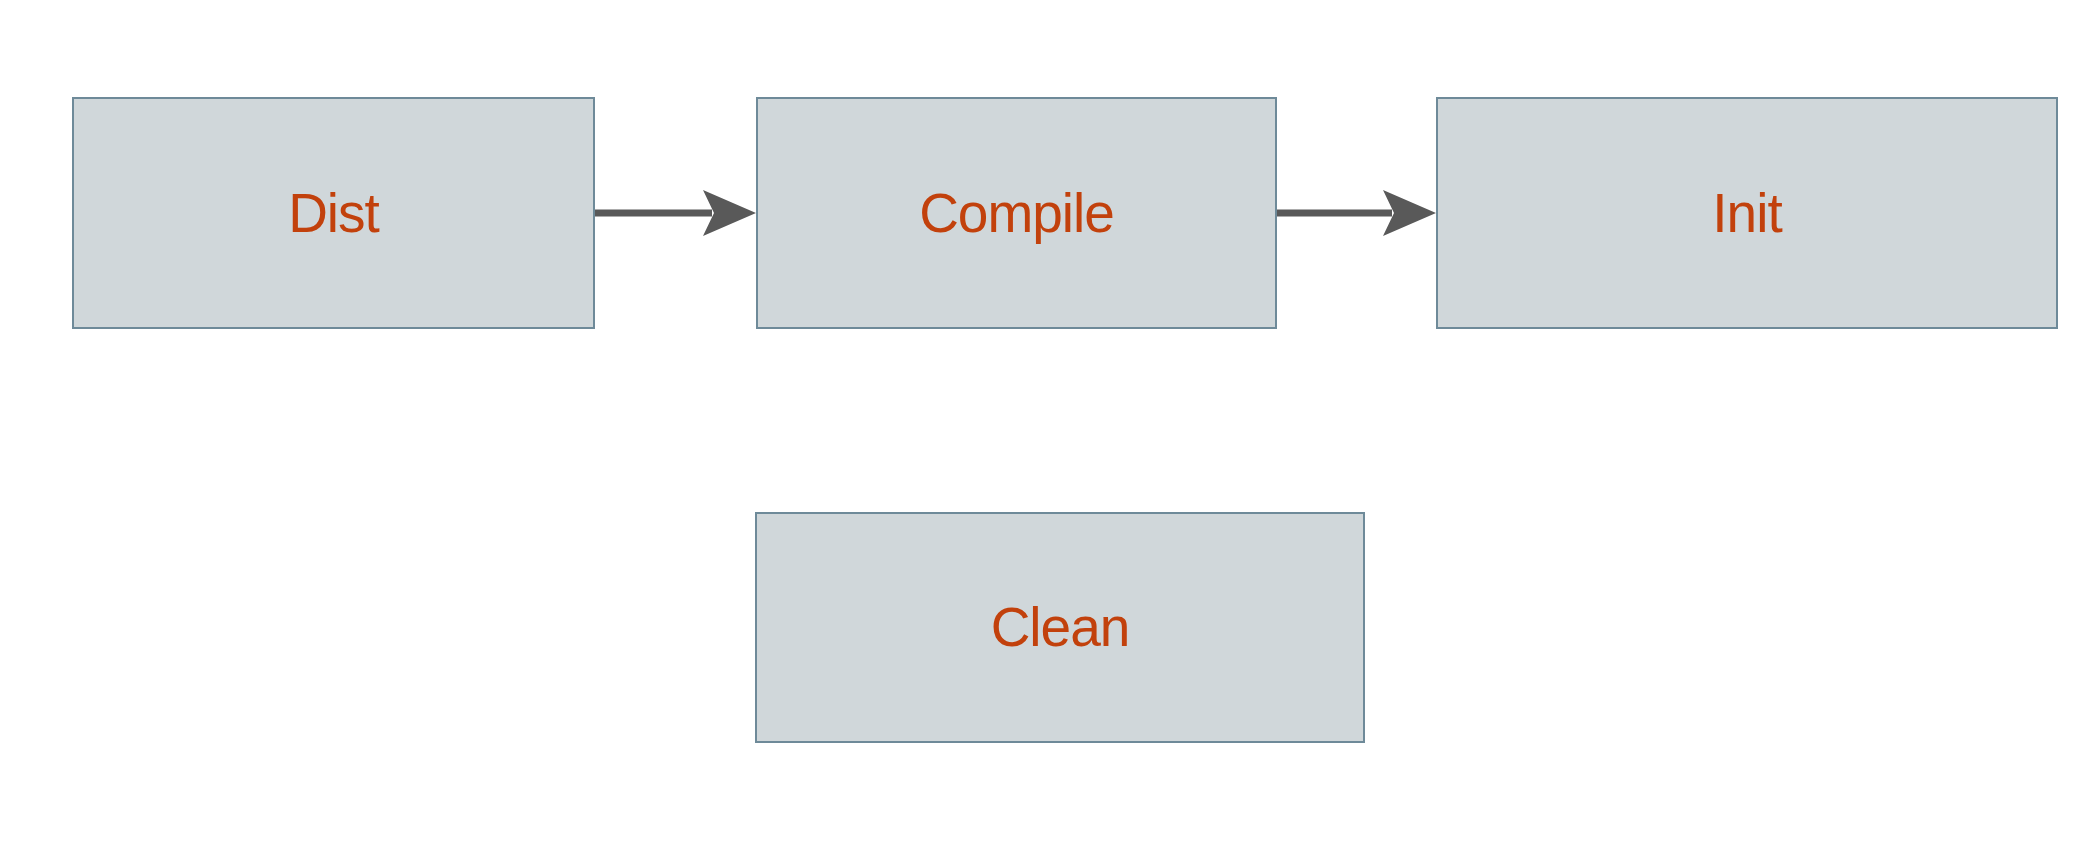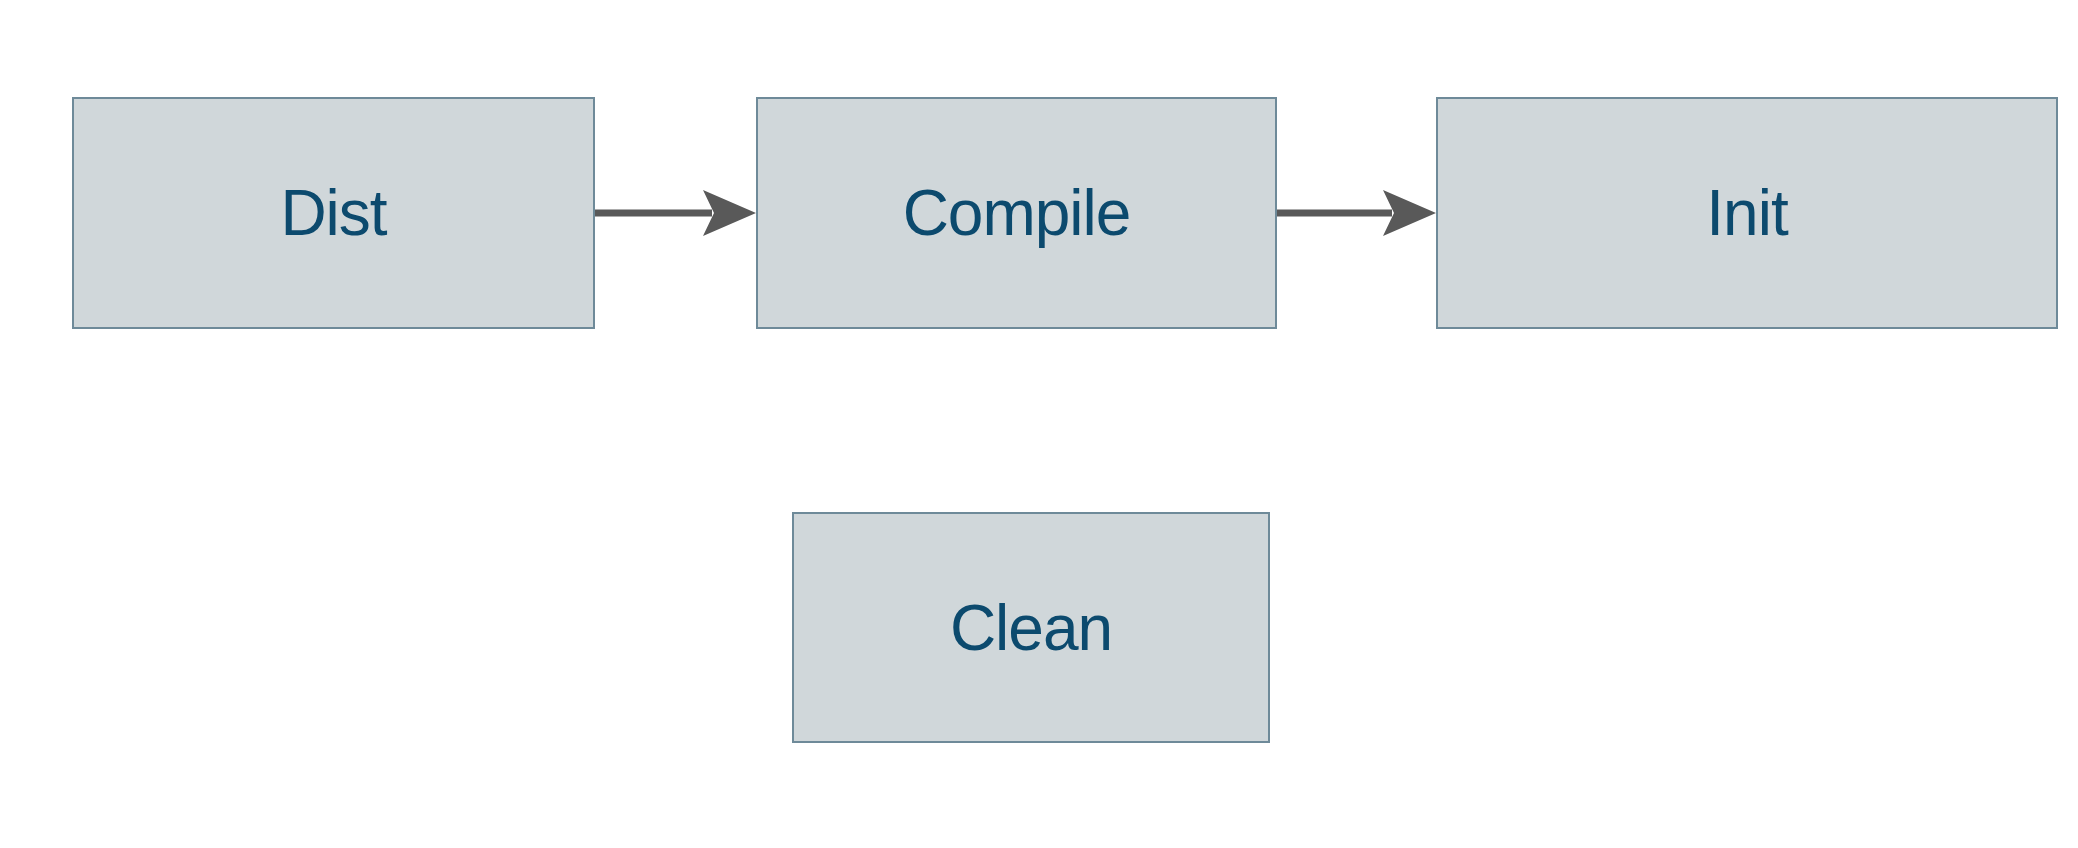--- a/index.html
+++ b/index.html
@@ -22,23 +22,23 @@
     position: absolute;
     box-sizing: border-box;
     background: #d0d7da;
     border: 2px solid #6e8a99;
     display: flex;
     align-items: center;
     justify-content: center;
   }
   .node-label {
     font-family: "Liberation Sans", sans-serif;
-    font-size: 64px;
+    font-size: 55px;
     font-weight: 400;
-    color: #0c4a6e;
+    color: #c2410c;
     line-height: 1;
     letter-spacing: -1px;
     white-space: nowrap;
     user-select: none;
   }
   .edge-layer {
     position: absolute;
     left: 0;
     top: 0;
     width: 2078px;
@@ -75,17 +75,17 @@
   </div>
 
   <div class="node" style="left:756px; top:97px; width:521px; height:232px;">
     <span class="node-label">Compile</span>
   </div>
 
   <div class="node" style="left:1436px; top:97px; width:622px; height:232px;">
     <span class="node-label">Init</span>
   </div>
 
-  <div class="node" style="left:755px; top:512px; width:478px; height:231px;margin-left:37px;">
+  <div class="node" style="left:755px; top:512px; width:610px; height:231px;">
     <span class="node-label">Clean</span>
   </div>
 
 </div>
 
 </body></html>

